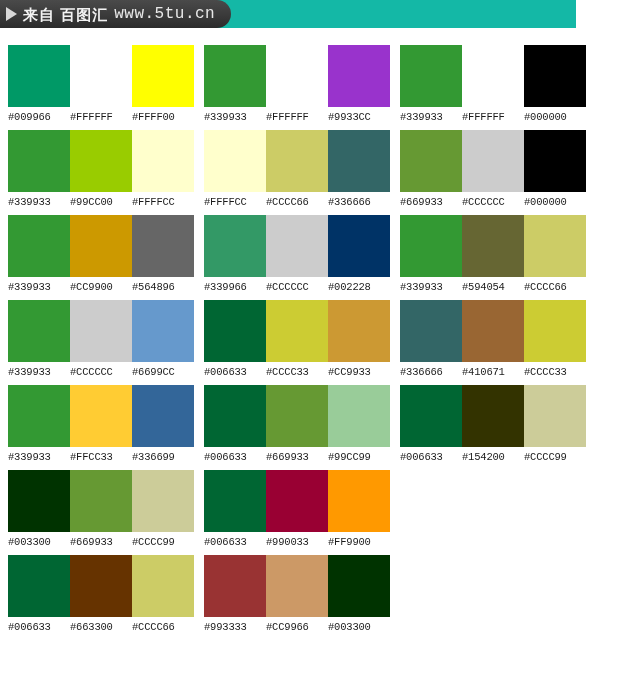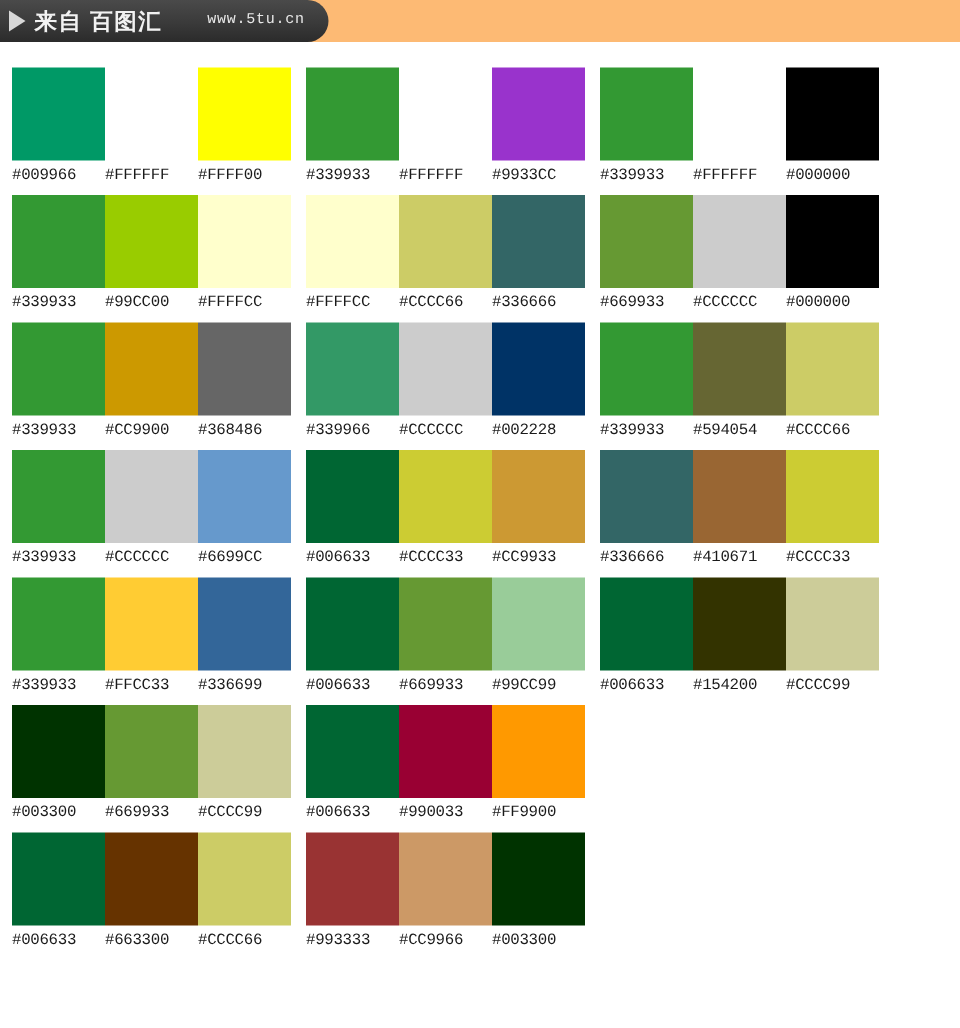--- a/index.html
+++ b/index.html
@@ -14,23 +14,23 @@
     font-family: "Liberation Sans", sans-serif;
     overflow: hidden;
     position: relative;
   }
 
   
   #header-bar {
     position: absolute;
     left: 0;
     top: 0;
-    width: 640px;
+    width: 576px;
     height: 28px;
-    background: #fdba74;
+    background: #14b8a6;
   }
   #watermark-pill {
     position: absolute;
     left: 0px;
     top: 0px;
     height: 28px;
     display: flex;
     align-items: center;
     gap: 6px;
     padding: 0 16px 0 4px;
@@ -51,25 +51,24 @@
     color: #f2f2f2;
     font-size: 15px;
     font-weight: bold;
     letter-spacing: 1px;
     white-space: nowrap;
     line-height: 1;
   }
   #watermark-url {
     color: #e8e8e8;
     font-family: "Liberation Mono", monospace;
-    font-size: 10px;
+    font-size: 16px;
     letter-spacing: 0.5px;
     white-space: nowrap;
     line-height: 1;
-    margin-left: 24px;
   }
 
   
   #palette-area {
     position: absolute;
     left: 0;
     top: 28px;
     width: 640px;
     height: 657px;
     display: flex;
@@ -155,21 +154,21 @@
       </div>
       <div class="swatch-row">
         <div class="swatch-chips">
           <div class="swatch-chip" style="background: rgb(51, 153, 51);"></div>
           <div class="swatch-chip" style="background: rgb(204, 153, 0);"></div>
           <div class="swatch-chip" style="background: rgb(102, 102, 102);"></div>
         </div>
         <div class="swatch-labels">
           <div class="swatch-label">#339933</div>
           <div class="swatch-label">#CC9900</div>
-          <div class="swatch-label">#368486</div>
+          <div class="swatch-label">#564896</div>
         </div>
       </div>
       <div class="swatch-row">
         <div class="swatch-chips">
           <div class="swatch-chip" style="background: rgb(51, 153, 51);"></div>
           <div class="swatch-chip" style="background: rgb(204, 204, 204);"></div>
           <div class="swatch-chip" style="background: rgb(102, 153, 204);"></div>
         </div>
         <div class="swatch-labels">
           <div class="swatch-label">#339933</div>

